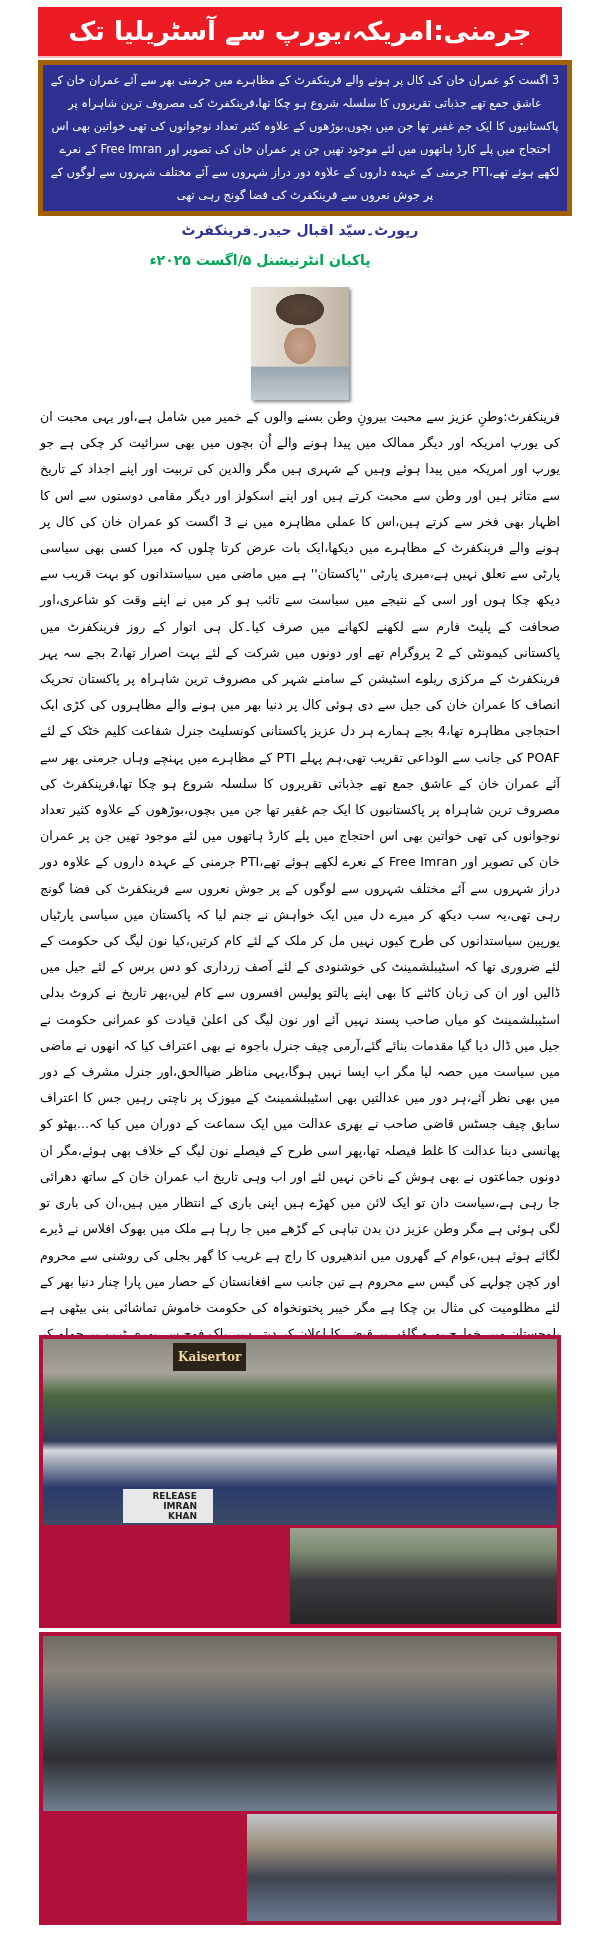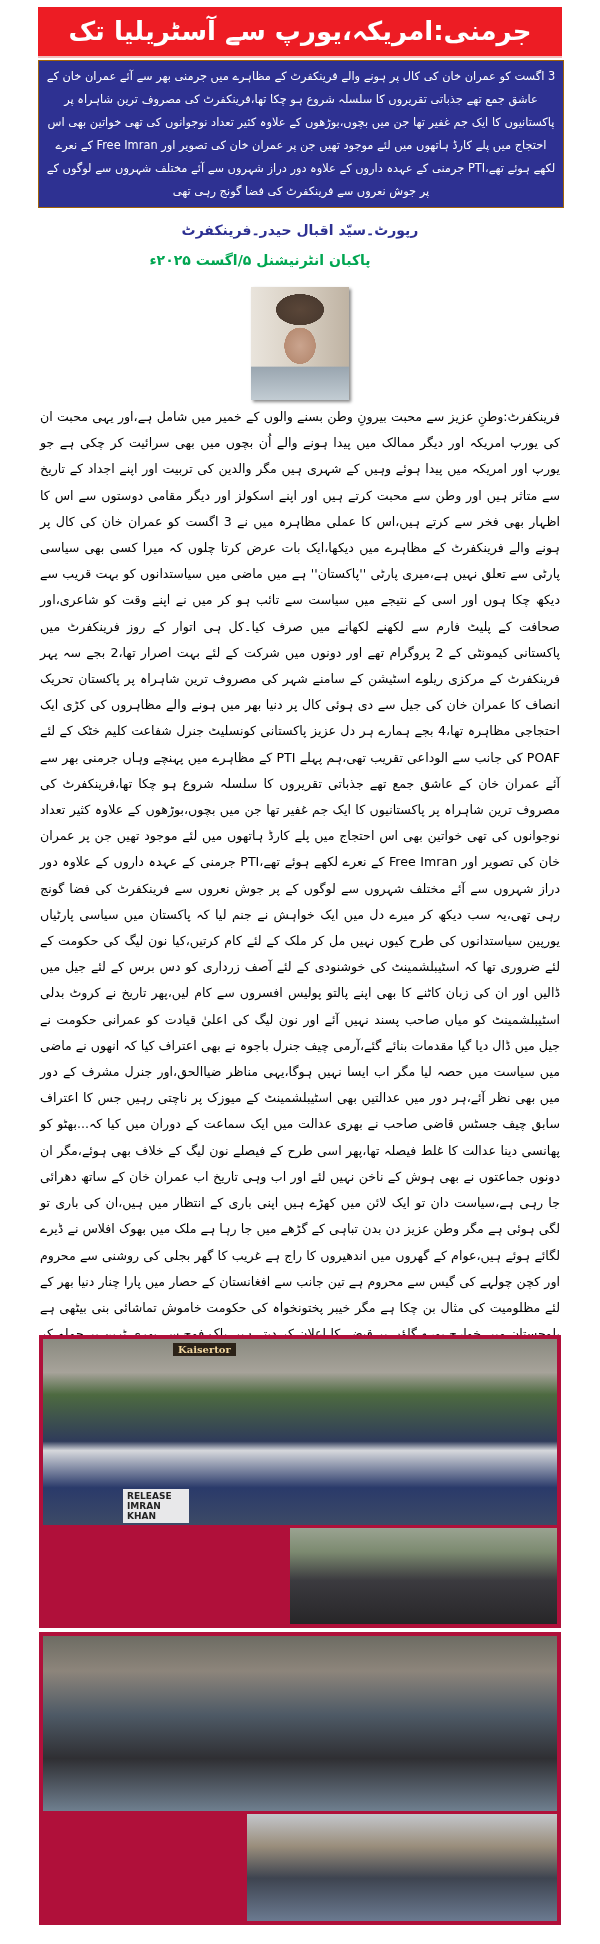--- a/index.html
+++ b/index.html
@@ -3,21 +3,21 @@
 <meta charset="utf-8">
 <style>
   html, body { margin:0; padding:0; background:#ffffff; }
   body { width:600px; height:1944px; position:relative; overflow:hidden;
          font-family:"DejaVu Sans", sans-serif; }
   .title-banner { position:absolute; left:38px; top:7px; width:524px; height:49px;
     background:#ed1c24; color:#fff; direction:rtl; text-align:center;
     font-size:26px; line-height:49px; font-weight:bold; border-bottom:2px solid #f0c0c0; }
   .summary-box { position:absolute; left:38px; top:60px; width:510px; height:138px;
     background:#2e3192; color:#fff; direction:rtl; text-align:center;
-    font-size:11.4px; line-height:23px; padding:4px 7px; border:1px solid #a16207; }
+    font-size:11.4px; line-height:23px; padding:4px 7px; border:5px solid #a16207; }
   .summary-box p { margin:0; }
   .byline { position:absolute; left:0; width:600px; top:222px; text-align:center;
     direction:rtl; color:#2e3192; font-size:14px; font-weight:bold; }
   .dateline { position:absolute; left:12px; width:496px; top:252px; text-align:center;
     direction:rtl; color:#00a651; font-size:14px; font-weight:bold; }
   .author-photo { position:absolute; left:251px; top:287px; width:98px; height:113px;
     background:
       radial-gradient(ellipse 26px 30px at 50% 52%, #caa48e 0%, #b88d74 60%, transparent 61%),
       radial-gradient(ellipse 34px 22px at 50% 20%, #5a4638 0%, #4b3b30 70%, transparent 71%),
       linear-gradient(180deg, transparent 70%, #9aa6b0 71%, #c2ccd3 100%),
@@ -37,24 +37,24 @@
      linear-gradient(180deg, #b8b2a8 0%, #c9c1b4 28%, #6b7a5e 45%, #3a3a3a 70%, #2c2c2c 100%); }
   .crowd-c { background:
      linear-gradient(180deg, #9aa391 0%, #7c8a70 25%, #3b3a3f 55%, #272628 100%); }
   .crowd-d { background:
      linear-gradient(180deg, #6d6c63 0%, #8d857b 20%, #4e5a66 45%, #2f2f33 70%, #6f7f8f 100%); }
   .crowd-e { background:
      linear-gradient(180deg, #4a5a3f 0%, #6b7460 30%, #b27b76 55%, #2b2b30 100%); }
   .crowd-f { background:
      linear-gradient(180deg, #c3c6cb 0%, #9a8e7c 30%, #3e4450 60%, #6b7a90 100%); }
   .caption-sign { position:absolute; color:#fff; font-family:"DejaVu Sans", sans-serif;
-    font-size:9px; font-weight:bold; text-align:left; background:#1e1e24; padding:2px 4px; }
+    font-size:9px; font-weight:bold; text-align:right; background:#1e1e24; padding:2px 16px; }
   .caption-sign.light { background:#e8e8ea; color:#222; }
   .store-sign { position:absolute; background:#2b2218; color:#f2d7a0;
-    font-family:"DejaVu Serif", serif; font-size:10px; padding:1px 5px; font-weight:bold; }
+    font-family:"DejaVu Serif", serif; font-size:12px; padding:7px 5px; font-weight:bold; }
 </style>
 </head>
 <body>
 
 <div class="title-banner">
   <span>جرمنی:امریکہ،یورپ سے آسٹریلیا تک احتجاجی مظاہرے</span>
 </div>
 
 <div class="summary-box">
   <p>3 اگست کو عمران خان کی کال پر ہونے والے فرینکفرٹ کے مظاہرے میں  جرمنی بھر سے آئے عمران خان کے عاشق جمع تھے جذباتی تقریروں کا سلسلہ شروع ہو چکا تھا،فرینکفرٹ کی مصروف ترین شاہراہ پر پاکستانیوں کا ایک جم غفیر تھا جن میں بچوں،بوڑھوں کے علاوہ کثیر تعداد نوجوانوں کی تھی خواتین بھی اس احتجاج میں پلے کارڈ ہاتھوں میں لئے موجود تھیں جن پر عمران خان کی تصویر اور Free Imran کے نعرے لکھے ہوئے تھے،PTI جرمنی کے عہدہ داروں کے علاوہ دور دراز شہروں سے آئے مختلف شہروں سے لوگوں کے پر جوش نعروں سے فرینکفرٹ کی فضا گونج رہی تھی</p>

